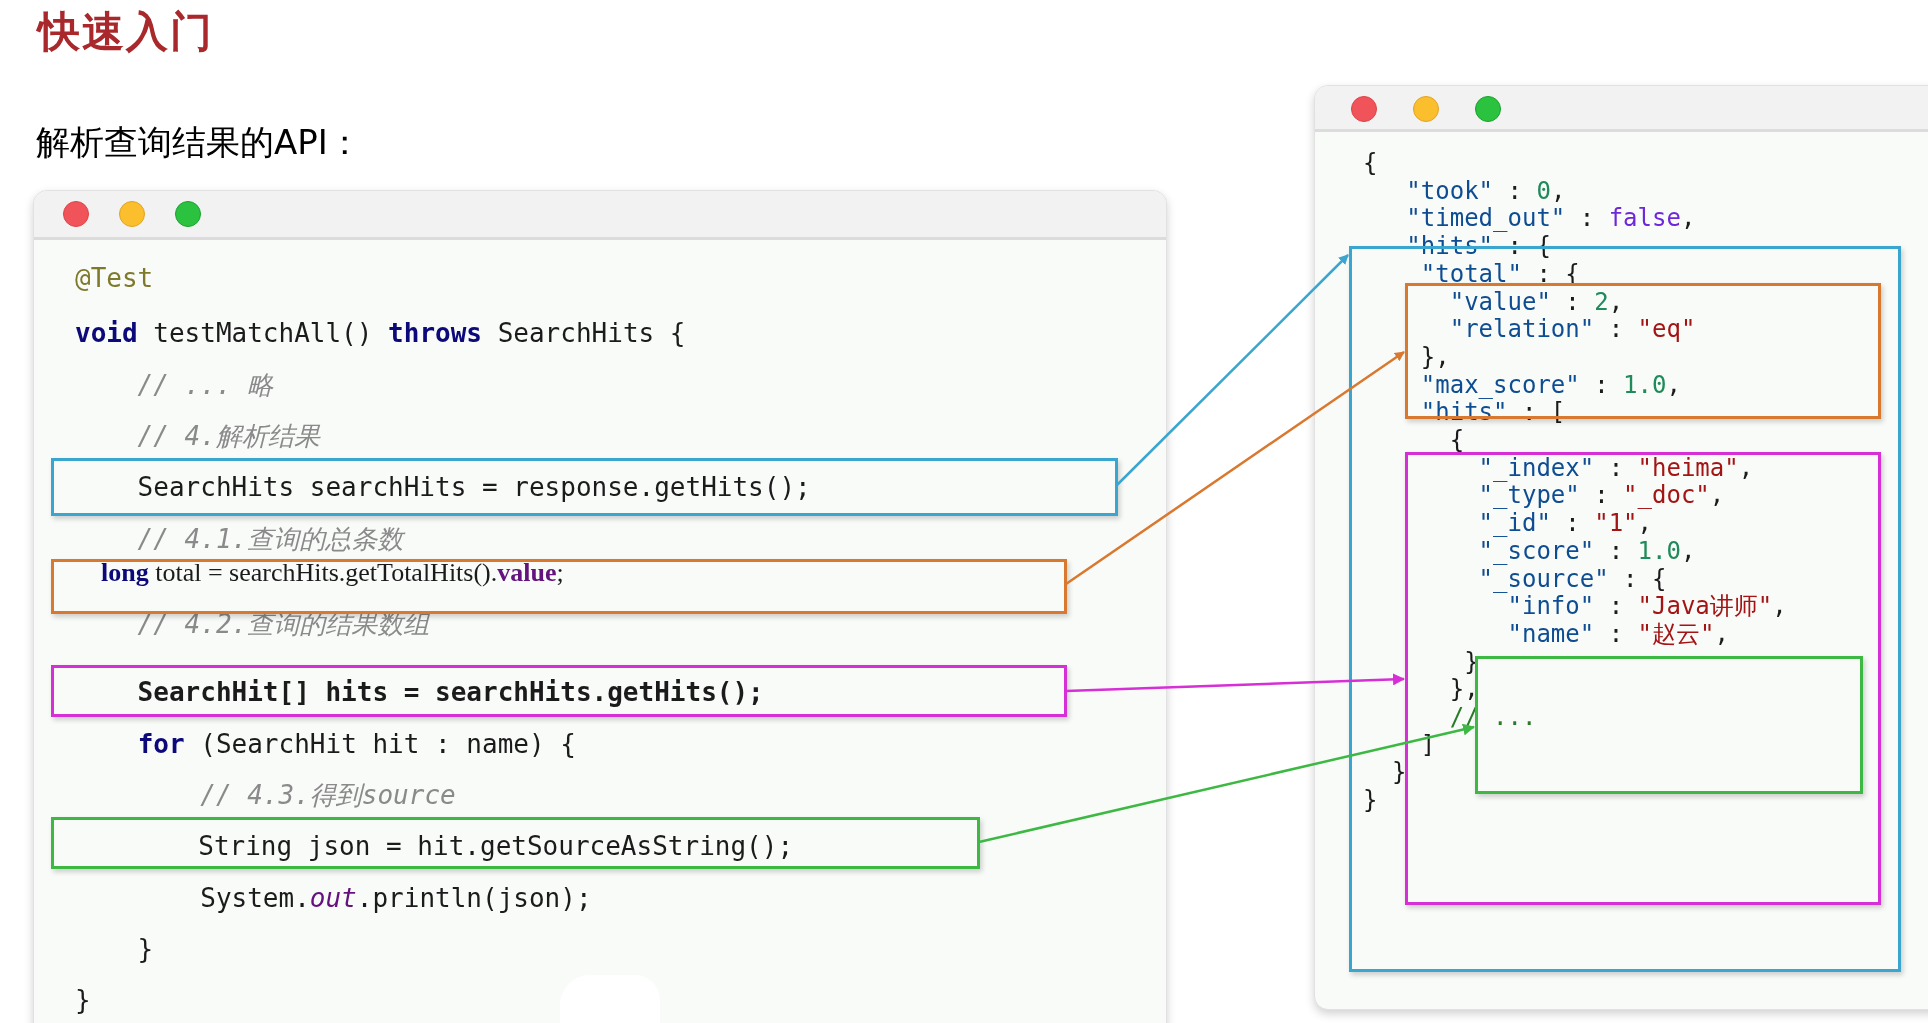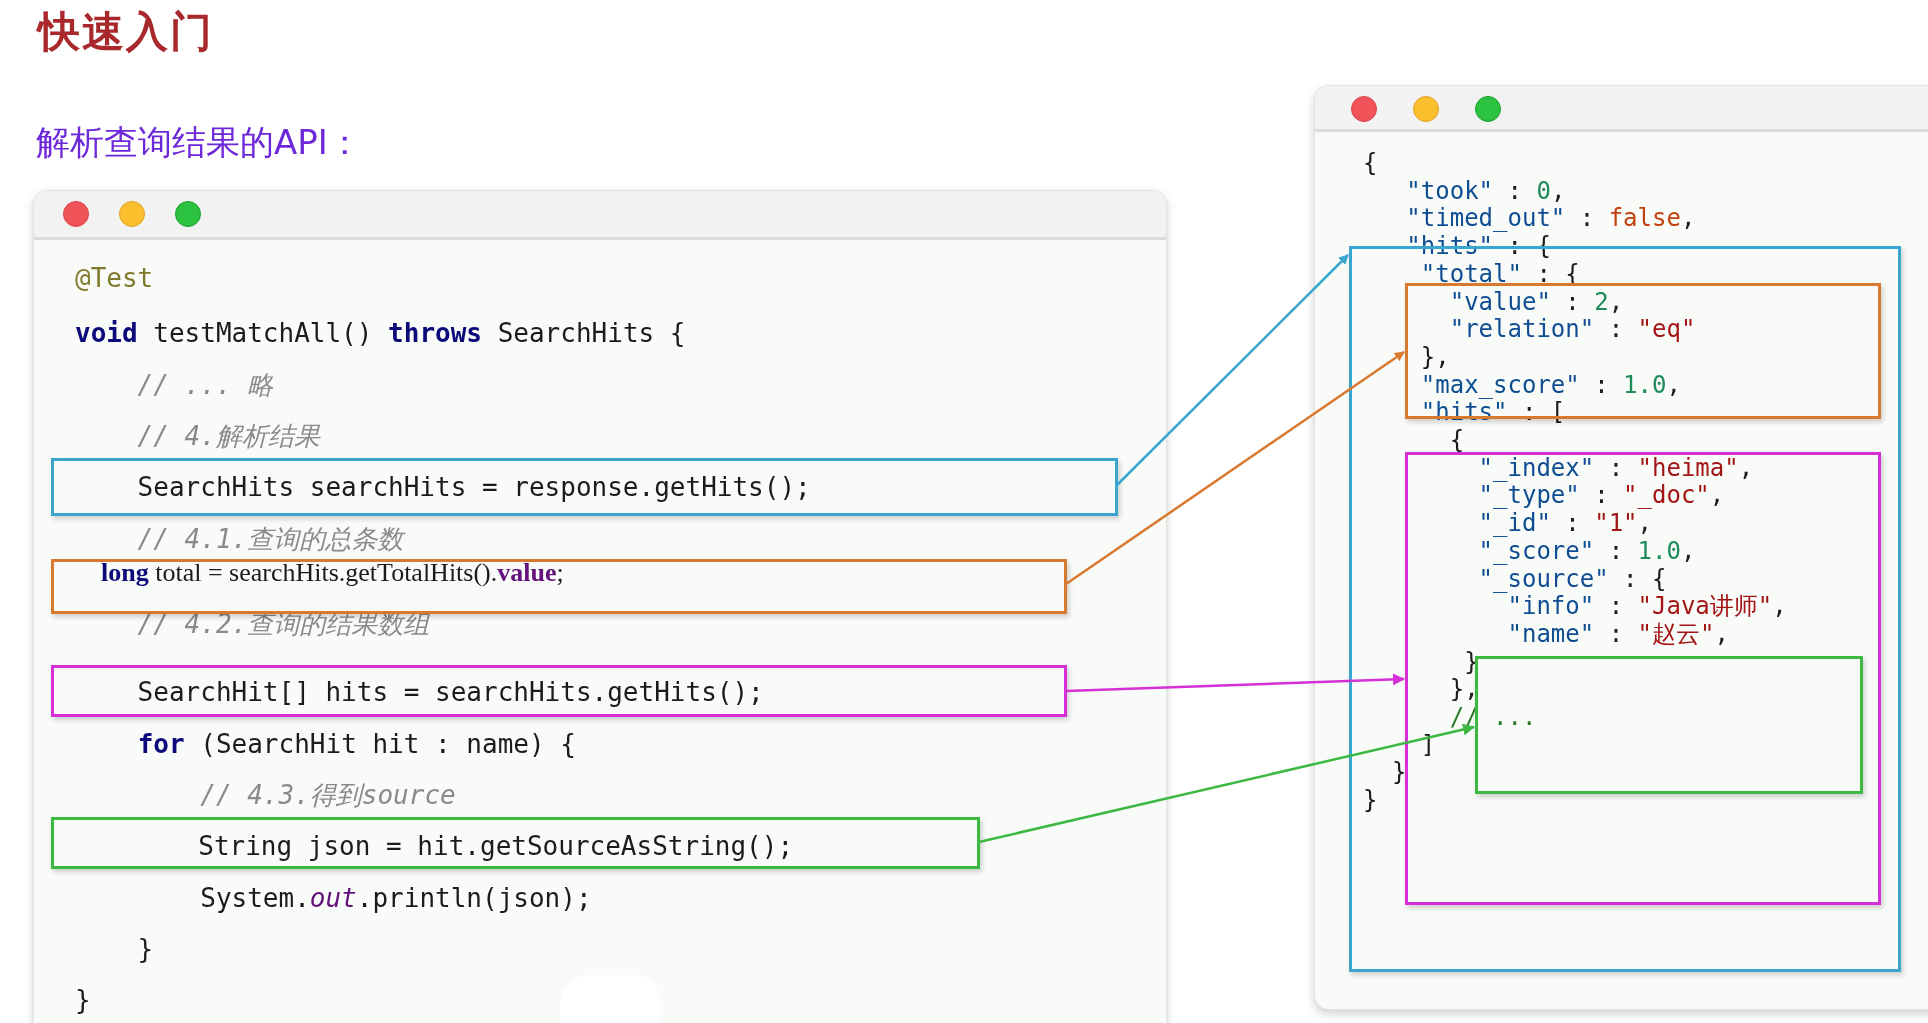--- a/index.html
+++ b/index.html
@@ -8,21 +8,21 @@
     background:#ffffff;
     font-family:"DejaVu Sans", sans-serif;
   }
   .page-title {
     position:absolute; left:38px; top:4px;
     font-size:42px; font-weight:bold; color:#a8282b; letter-spacing:2px;
     font-family:"DejaVu Sans", sans-serif;
   }
   .subtitle {
     position:absolute; left:36px; top:120px;
-    font-size:34px; color:#6d28d9; font-family:"DejaVu Sans", sans-serif;
+    font-size:34px; color:#000000; font-family:"DejaVu Sans", sans-serif;
   }
   .window {
     position:absolute; background:#f9fbf9; border:1px solid #e1e1e1;
     border-radius:14px; box-shadow:0 4px 10px rgba(0,0,0,0.18);
     overflow:hidden;
   }
   .titlebar {
     position:absolute; left:0; top:0; right:0;
     background:#f2f2f2; border-bottom:3px solid #dcdcdc;
   }
@@ -37,21 +37,21 @@
   #left-window .code-line { font-size:26px; line-height:34px; }
   #right-window .code-line { font-size:24px; line-height:32px; }
   .tok-annot { color:#7f7a2b; }
   .tok-kw { color:#0c0a7a; font-weight:bold; }
   .tok-comment { color:#8a8a8a; font-style:italic; }
   .tok-field { color:#64127d; font-weight:bold; }
   .tok-static { color:#64127d; font-weight:normal; font-style:italic; }
   .tok-key { color:#0f4d92; }
   .tok-num { color:#1f8a5a; }
   .tok-str { color:#a31515; }
-  .tok-bool { color:#c2410c; }
+  .tok-bool { color:#6d28d9; }
   .tok-jcomment { color:#2a7a2a; }
   .hl-box {
     position:absolute; border:3px solid; box-sizing:border-box;
     box-shadow:2px 3px 5px rgba(0,0,0,0.18);
   }
   #overlay { position:absolute; left:0; top:0; pointer-events:none; }
   .smudge {
     position:absolute; left:560px; top:975px; width:100px; height:60px;
     background:#ffffff; border-radius:30px 25px 10px 10px;
   }
@@ -70,21 +70,21 @@
   </div>
   <div id="left-code">
       <div class="code-line" style="left: 41px; top: 70px;"><span class="tok-annot">@Test</span></div>
       <div class="code-line" style="left: 41px; top: 125.3px;"><span class="tok-kw">void</span><span> testMatchAll() </span><span class="tok-kw">throws</span><span> SearchHits {</span></div>
       <div class="code-line" style="left: 41px; top: 176.6px;"><span class="tok-comment">    // ... 略</span></div>
       <div class="code-line" style="left: 41px; top: 227.9px;"><span class="tok-comment">    // 4.解析结果</span></div>
       <div class="code-line" style="left: 41px; top: 279.2px;"><span>    SearchHits searchHits = response.getHits();</span></div>
       <div class="code-line" style="left: 41px; top: 330.5px;"><span class="tok-comment">    // 4.1.查询的总条数</span></div>
       <div class="code-line" style="left: 41px; top: 365px; font-family: Liberation Serif, serif;"><span>    </span><span class="tok-kw">long</span><span> total = searchHits.getTotalHits().</span><span class="tok-field">value</span><span>;</span></div>
       <div class="code-line" style="left: 41px; top: 408px; margin-top: 8px;"><span class="tok-comment">    // 4.2.查询的结果数组</span></div>
-      <div class="code-line" style="left: 41px; top: 484.4px;"><span>    SearchHit[] hits = searchHits.getHits();</span></div>
+      <div class="code-line" style="left: 41px; top: 484.4px; font-weight: bold;"><span>    SearchHit[] hits = searchHits.getHits();</span></div>
       <div class="code-line" style="left: 41px; top: 535.7px;"><span>    </span><span class="tok-kw">for</span><span> (SearchHit hit : name) {</span></div>
       <div class="code-line" style="left: 41px; top: 587px;"><span class="tok-comment">        // 4.3.得到source</span></div>
       <div class="code-line" style="left: 39px; top: 638.3px;"><span>        String json = hit.getSourceAsString();</span></div>
       <div class="code-line" style="left: 41px; top: 689.6px;"><span>        System.</span><span class="tok-static">out</span><span>.println(json);</span></div>
       <div class="code-line" style="left: 41px; top: 740.9px;"><span>    }</span></div>
       <div class="code-line" style="left: 41px; top: 792.2px;"><span>}</span></div>
     </div>
 </div>
 
 <div id="right-window" class="window" style="left:1314px; top:85px; width:640px; height:923px;">

